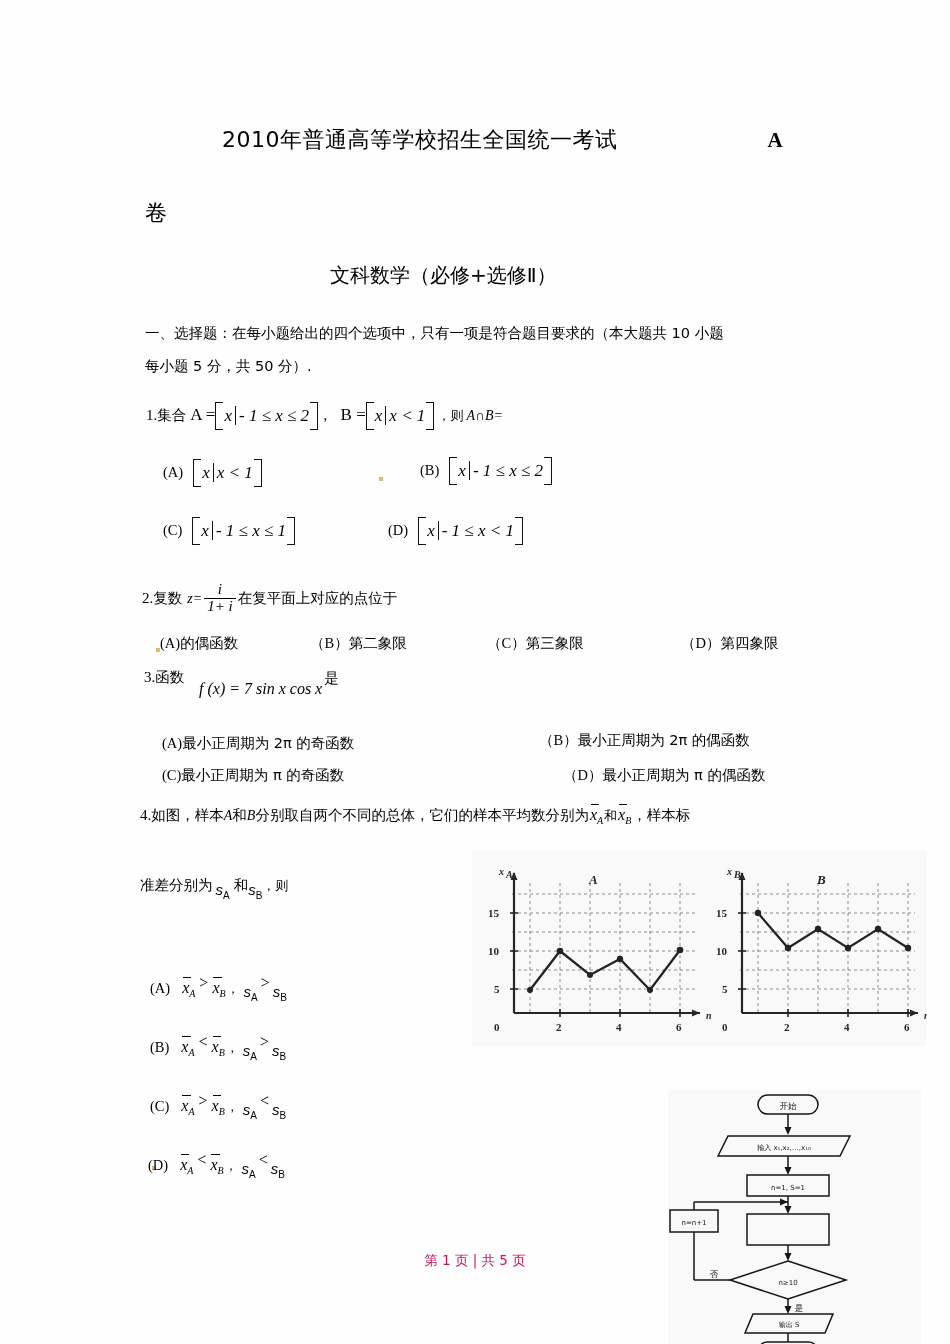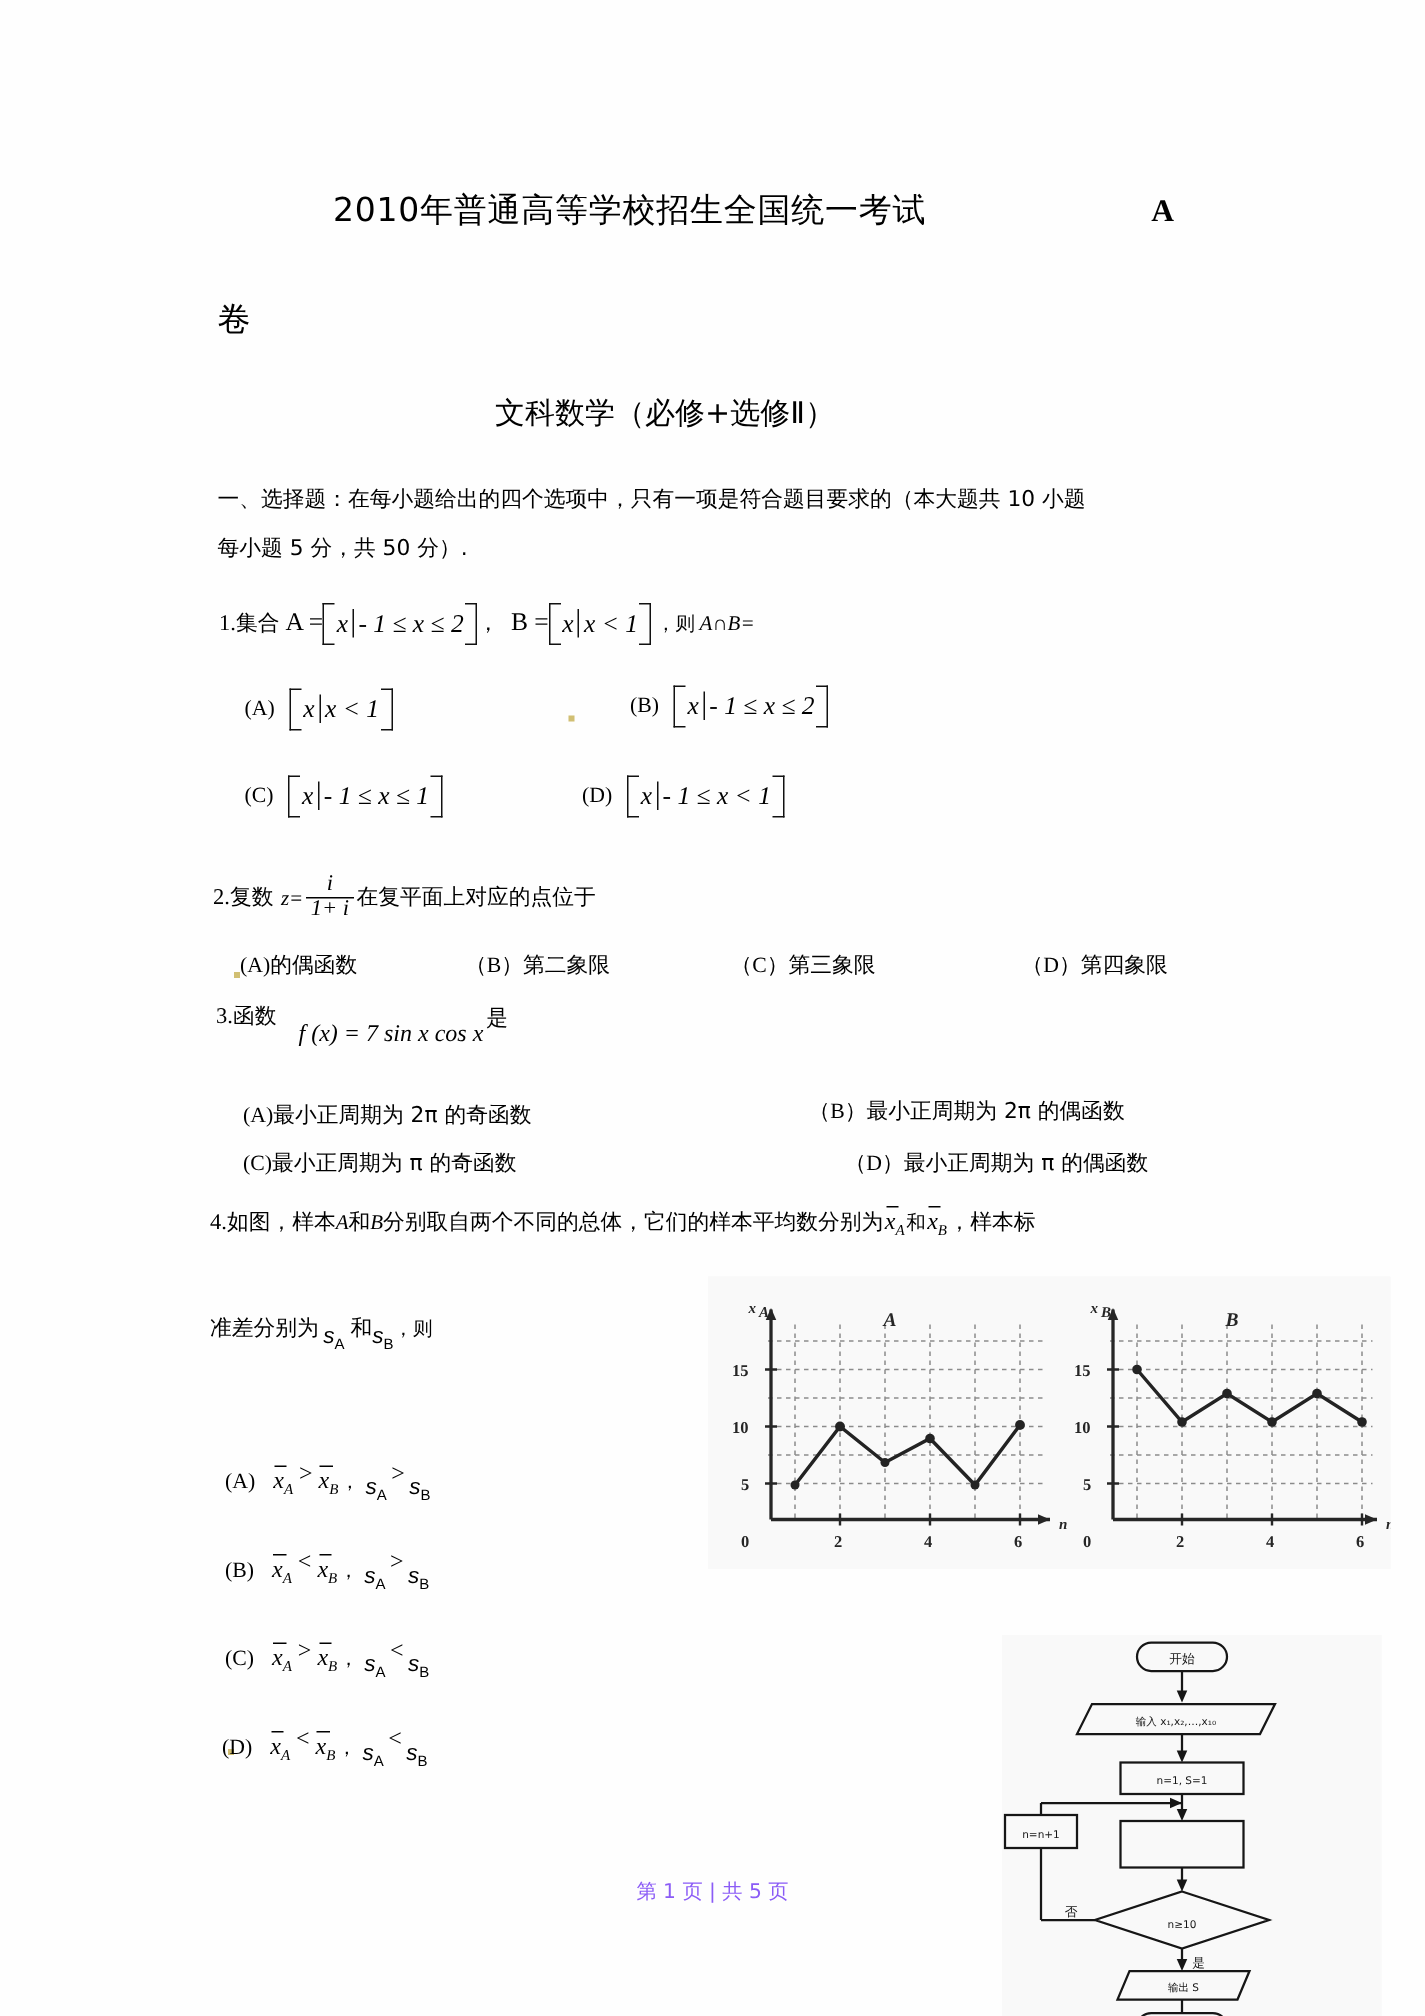--- a/index.html
+++ b/index.html
@@ -197,21 +197,21 @@
     font-size: 7px;
     fill: #1c1c1c;
   }
 
   
   #footer {
     left: 0; top: 1252px; width: 950px;
     text-align: center;
     font-family: "DejaVu Sans", sans-serif;
     font-size: 13.5px;
-    color: #8b5cf6;
+    color: #be185d;
   }
 
   .dot-art {
     position: absolute;
     width: 4px; height: 4px;
     background: #c9b45a;
     opacity: .85;
   }
 </style>
 </head>

